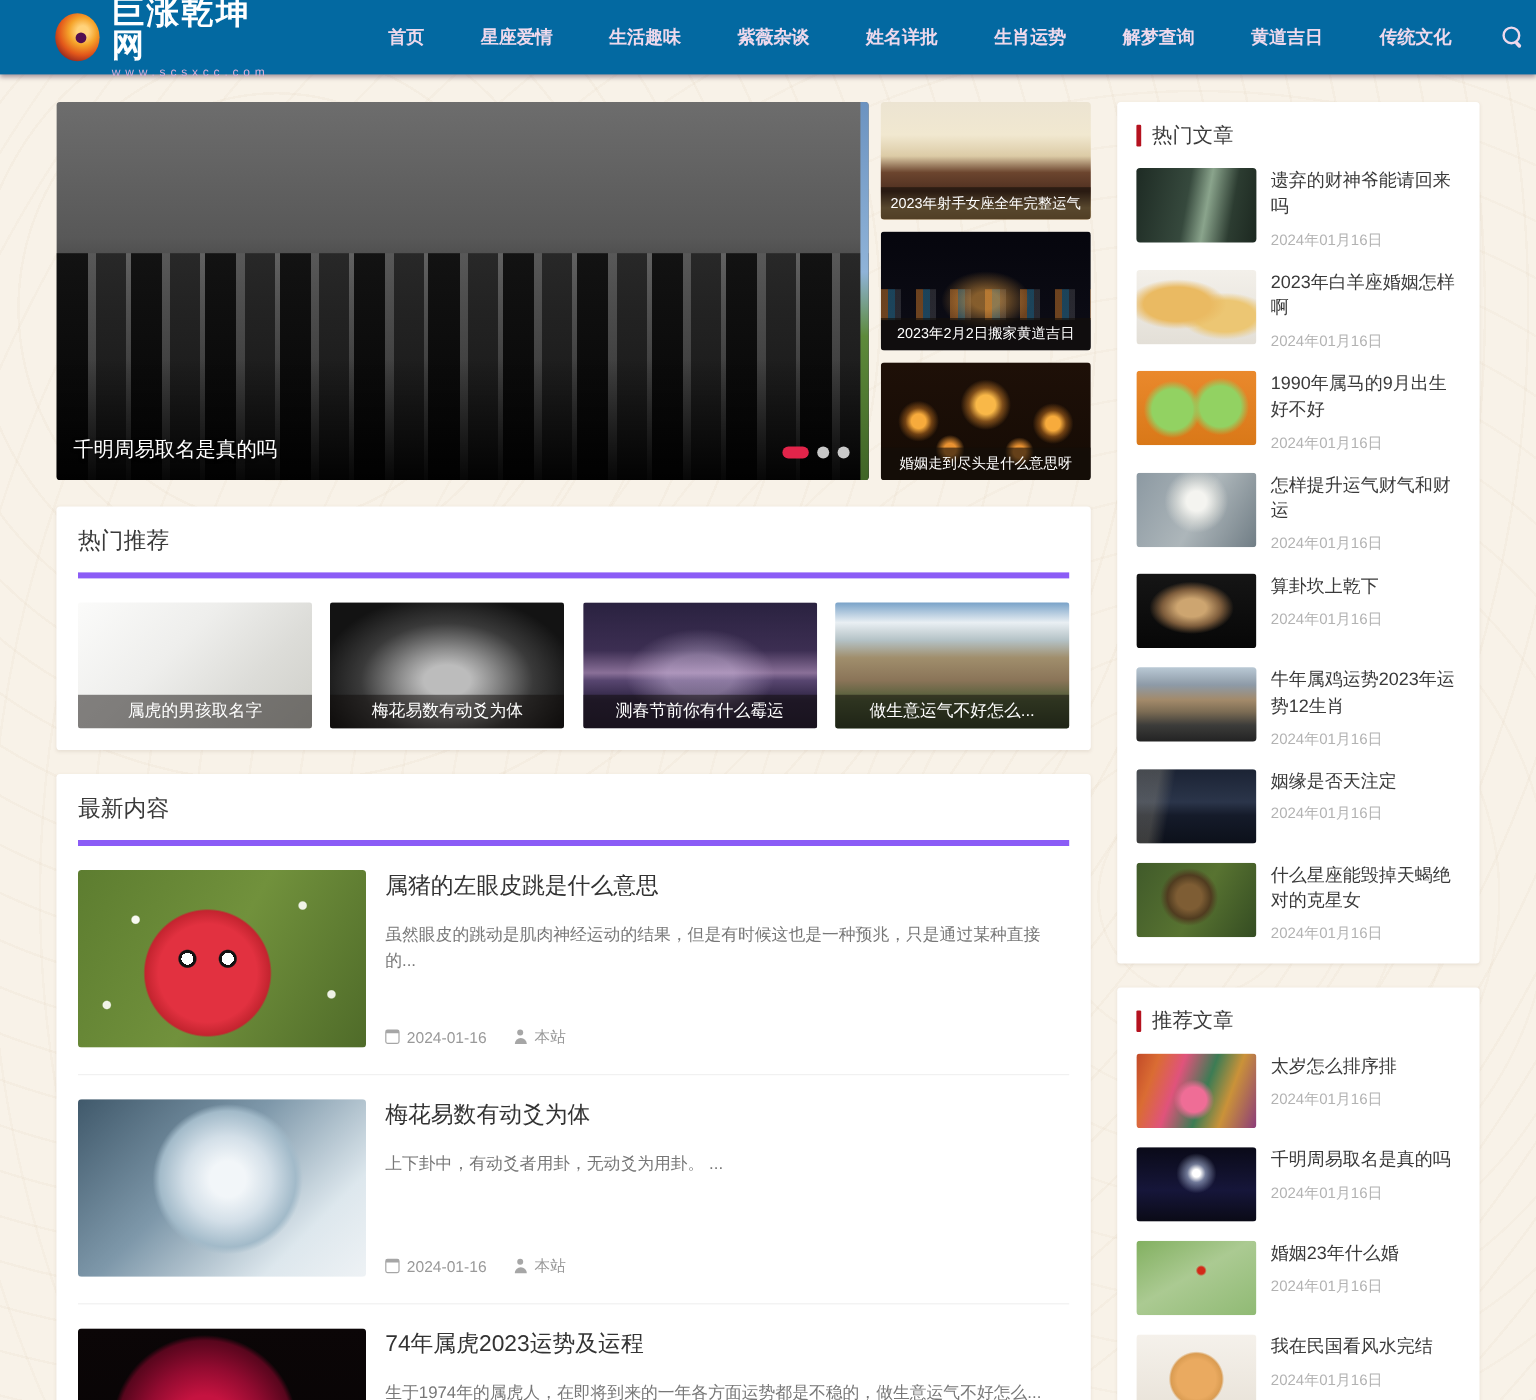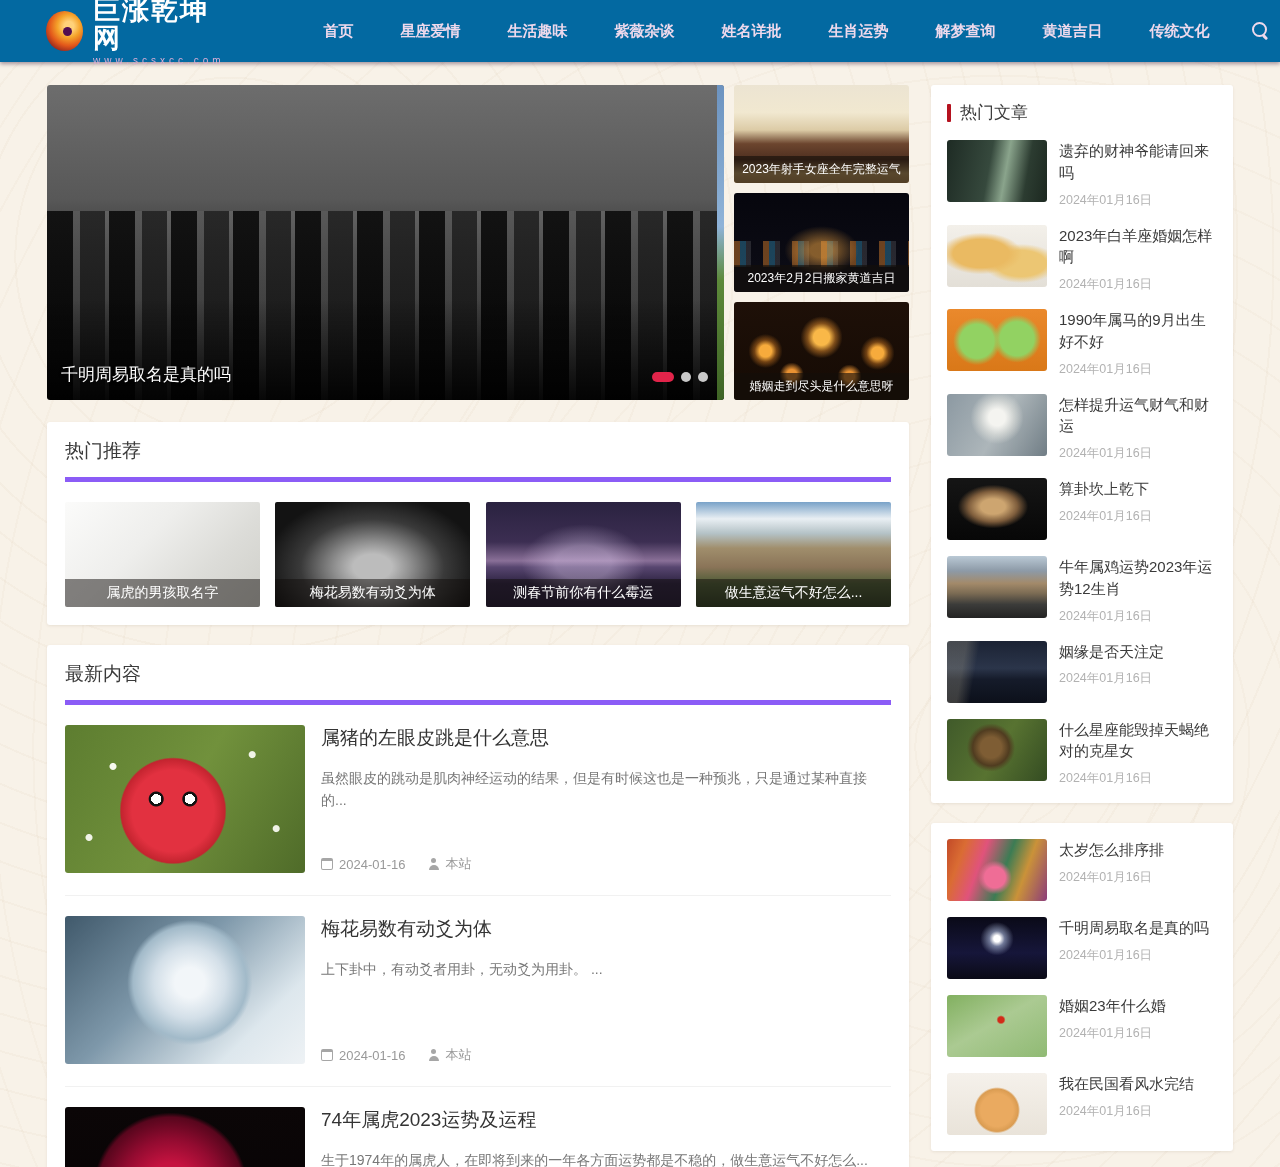--- a/index.html
+++ b/index.html
@@ -325,20 +325,24 @@
       <div class="side-item">
         <div class="side-thumb img img-dog"></div>
         <div class="side-info">
           <span class="side-item-title">什么星座能毁掉天蝎绝对的克星女</span>
           <span class="side-item-date">2024年01月16日</span>
         </div>
       </div>
     </section>
 
     <section class="card side-card">
+      <div class="side-head">
+        <span class="side-bar-accent"></span>
+        <span class="side-title">推荐文章</span>
+      </div>
 
       <div class="side-item">
         <div class="side-thumb img img-market"></div>
         <div class="side-info">
           <span class="side-item-title">太岁怎么排序排</span>
           <span class="side-item-date">2024年01月16日</span>
         </div>
       </div>
       <div class="side-item">
         <div class="side-thumb img img-nightlight"></div>

